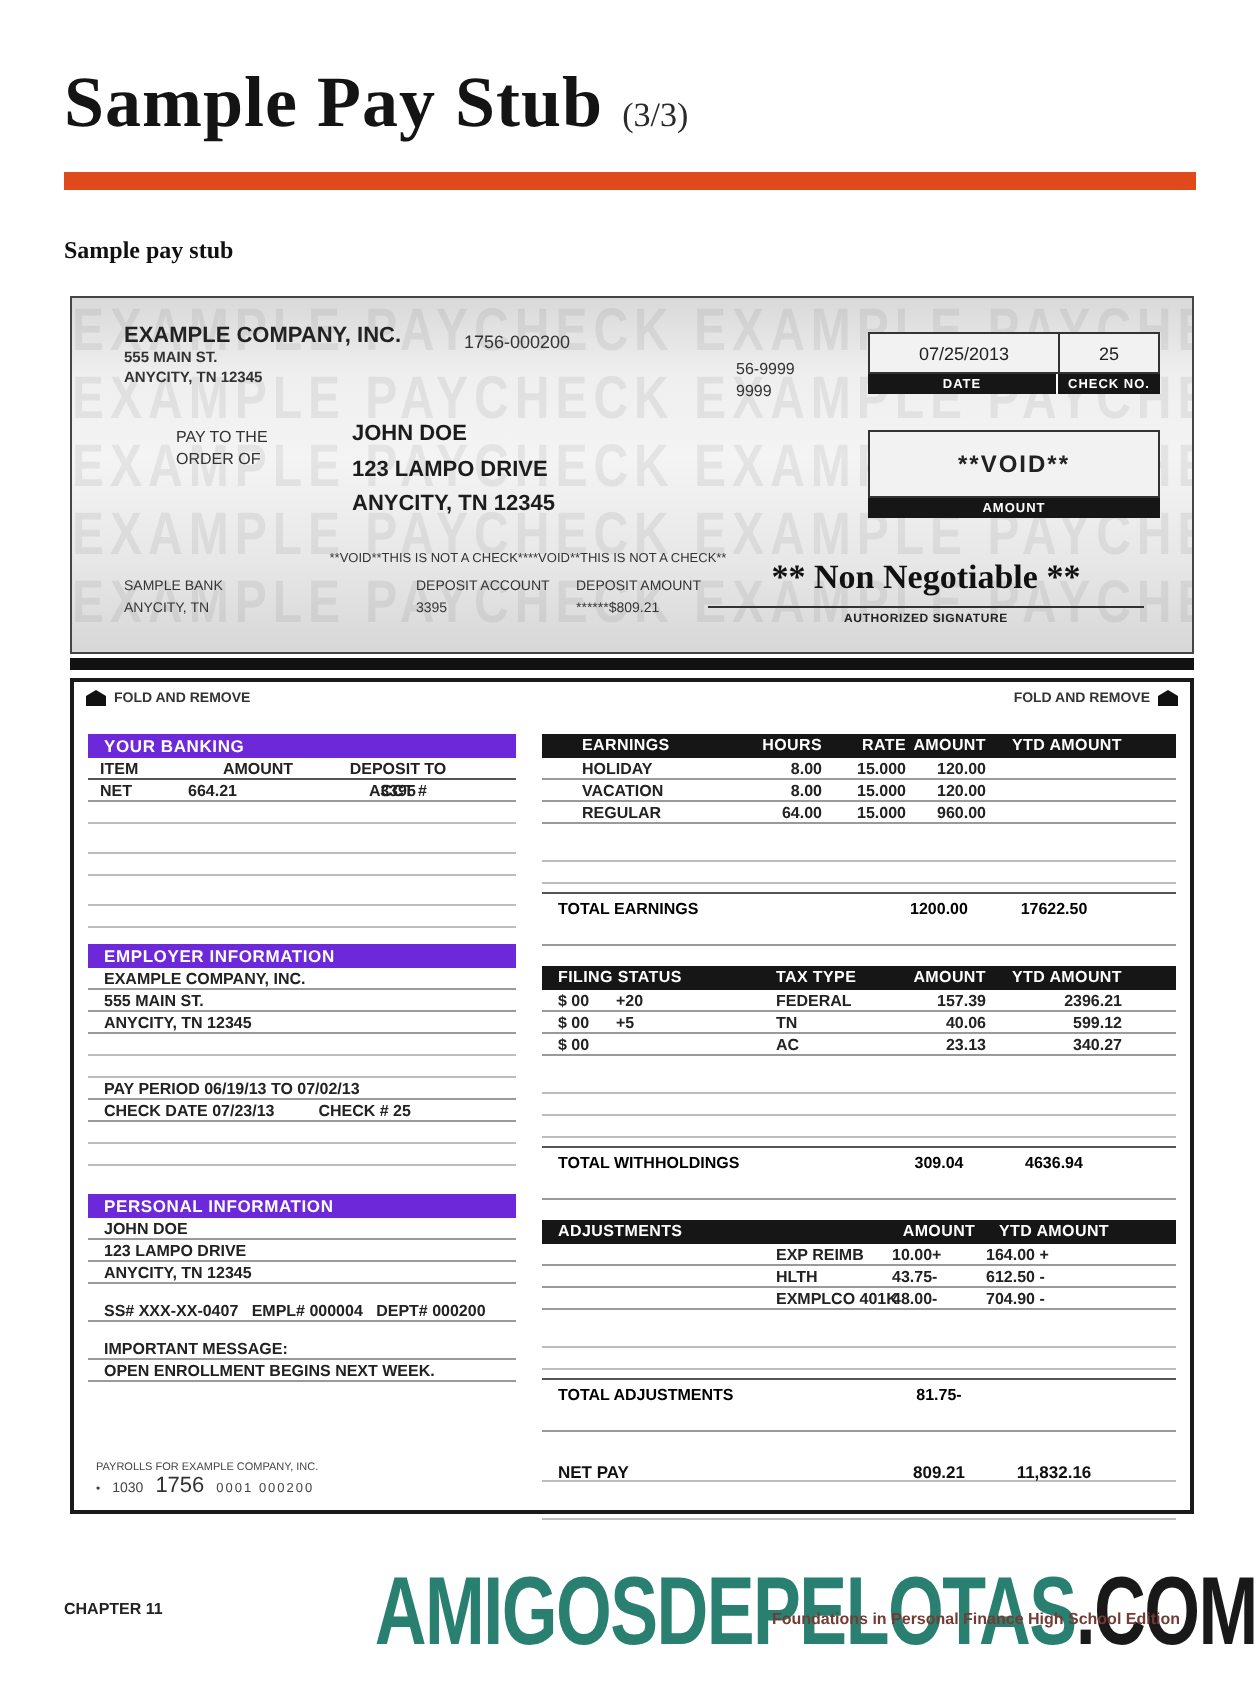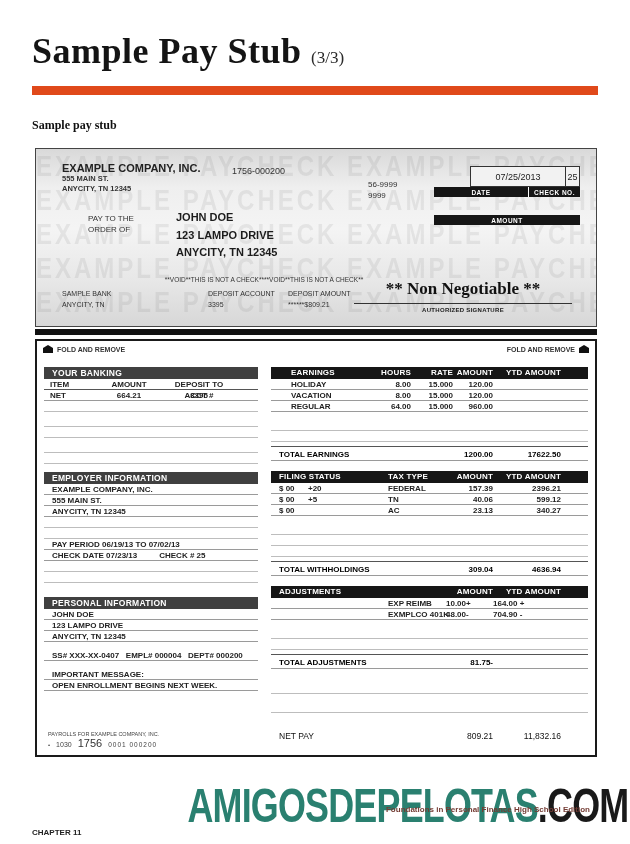--- a/index.html
+++ b/index.html
@@ -17,21 +17,21 @@
            border:1px solid #444;
            background:linear-gradient(180deg,#d9d9d9 0%,#efefef 22%,#f4f4f4 45%,#e7e7e7 75%,#d7d7d7 100%);
            overflow:hidden; }
   .wm { position:absolute; inset:0; overflow:hidden; }
   .wm-line { white-space:nowrap; font-weight:bold; font-size:24px; letter-spacing:3px; color:rgba(90,90,90,0.10); transform:scaleY(1.25); line-height:34px; }
   .check-abs { position:absolute; }
   .co-name { font-weight:bold; font-size:11px; color:#222; }
   .co-addr { font-weight:bold; font-size:7.5px; color:#333; line-height:10px; }
   .check-code { font-size:9px; color:#333; }
   .fraction { font-size:8px; color:#333; line-height:11px; }
-  .mini-box { border:1px solid #333; background:#f2f2f2; display:flex;margin-left:36px; }
+  .mini-box { border:1px solid #333; background:#f2f2f2; display:flex; }
   .mini-cell { display:flex; align-items:center; justify-content:center; font-size:9px; color:#222; }
   .bar-label { background:#161616; color:#fff; font-weight:bold; font-size:6.5px; display:flex; align-items:center; justify-content:center; letter-spacing:0.5px; }
   .payto { font-size:8px; color:#333; line-height:11px; }
   .payee { font-weight:bold; font-size:11px; color:#1c1c1c; line-height:17.5px; }
   .void-big { font-weight:bold; font-size:12px; color:#222; letter-spacing:1px; }
   .notacheck { font-size:6.5px; color:#333; text-align:center; width:300px; }
   .chk-small-label { font-size:7px; color:#333; line-height:11px; }
   .nonneg { font-family:"Liberation Serif", serif; font-weight:bold; font-size:17px; color:#111; text-align:center; }
   .nonneg-rule { border-bottom:1px solid #333; margin-top:4px; }
   .auth { font-weight:bold; font-size:6px; color:#222; text-align:center; margin-top:3px; letter-spacing:0.3px; }
@@ -39,29 +39,29 @@
 
   
   .stub { position:absolute; left:35px; top:339px; width:562px; height:418px; border:2px solid #1a1a1a; background:#fff; }
   .fold-row { position:absolute; left:6px; right:6px; top:4px; display:flex; justify-content:space-between; align-items:center; font-size:7px; font-weight:bold; color:#333; }
   .fold-side { display:flex; align-items:center; gap:4px; }
   .fold-icon { width:10px; height:8px; background:#111; clip-path:polygon(50% 0,100% 38%,100% 100%,0 100%,0 38%); }
   .cols { position:absolute; left:7px; top:26px; right:7px; bottom:4px; display:flex; gap:13px; }
   .lcol { position:relative; width:214px; }
   .rcol { position:relative; flex:1; }
 
-  .secbar { height:12px; background:#404040; color:#fff; font-weight:bold; font-size:8.5px; line-height:12px; padding-left:8px; letter-spacing:0.3px; }
+  .secbar { height:12px; background:#6d28d9; color:#fff; font-weight:bold; font-size:8.5px; line-height:12px; padding-left:8px; letter-spacing:0.3px; }
   .row { height:11px; line-height:11px; font-size:8px; color:#222; border-bottom:1px solid #9a9a9a; }
   .row.empty { border-bottom:1px solid #bdbdbd; }
-  .total-row { height:15px; line-height:14px; font-weight:bold; font-size:8px; border-top:1.5px solid #555; border-bottom:1px solid #9a9a9a; padding-top:1px; }
+  .total-row { height:27px; line-height:14px; font-weight:bold; font-size:8px; border-top:1.5px solid #555; border-bottom:1px solid #9a9a9a; padding-top:1px; }
 
   
   .bank-grid { display:grid; grid-template-columns:50px 70px 70px 1fr; }
   .bank-grid .c0 { padding-left:6px; font-weight:bold; }
-  .bank-grid .c1 { text-align:center; font-weight:bold; }
+  .bank-grid .c1 { text-align:left; font-weight:bold; }
   .bank-grid .c1h { text-align:center; font-weight:bold; }
   .bank-grid .c2 { text-align:center; font-weight:bold; }
   .bank-head { border-bottom:1px solid #555; font-weight:bold; }
 
   
   .info-line { padding-left:8px; font-weight:bold; }
   .two-span { display:flex; padding-left:8px; font-weight:bold; gap:22px; }
 
   
   .earn-grid { display:grid; grid-template-columns:95px 45px 42px 40px 1fr; padding-right:27px; white-space:nowrap; }
@@ -80,33 +80,33 @@
   .filbar-grid .hr { text-align:right; }
 
   
   .adj-grid { display:grid; grid-template-columns:117px 58px 47px 1fr; padding-right:27px; white-space:nowrap; }
   .adj-grid .nm { font-weight:bold; }
   .adj-grid .v { font-weight:bold; }
 
   
   .tot-grid { display:grid; grid-template-columns:175px 47px 1fr; padding-right:27px; white-space:nowrap; }
   .tot-grid .lb { padding-left:8px; }
-  .tot-grid .v { text-align:right; }
+  .tot-grid .v { text-align:center; }
 
   .gap4 { height:4px; } .gap8 { height:8px; } .gap10 { height:10px; } .gap14 { height:14px; }
 
   .stub-note { position:absolute; left:4px; bottom:14px; font-size:5.5px; color:#444; }
   .micr { position:absolute; left:4px; bottom:2px; font-size:7px; color:#444; display:flex; align-items:baseline; gap:6px; }
   .micr .b { font-size:6px; }
   .micr .big { font-size:11px; color:#333; }
   .micr .sm { font-size:6.5px; letter-spacing:1px; }
-  .netpay-row { position:absolute; left:0; right:0; bottom:8px; height:14px; line-height:14px; font-size:8.5px; font-weight:normal; color:#111; }
-
-  
-  .chapter { position:absolute; left:32px; top:828px; font-weight:bold; font-size:8px; color:#222; }
+  .netpay-row { position:absolute; left:0; right:0; bottom:8px; height:14px; line-height:14px; font-size:8.5px; font-weight:bold; color:#111; }
+
+  
+  .chapter { position:absolute; left:32px; top:800px; font-weight:bold; font-size:8px; color:#222; }
   .logo { position:absolute; right:2px; top:782px; white-space:nowrap; font-weight:bold; font-size:46px; letter-spacing:-1px; transform:scaleX(0.78) scaleY(1.05); transform-origin:right top; line-height:44px; }
   .logo .com { color:#191919; }
   .tagline { position:absolute; right:40px; top:805px; font-weight:bold; font-size:8px; color:#733b33; }
 </style>
 </head>
 <body>
 
 <div class="page">
 
   <div class="title">
@@ -154,20 +154,23 @@
       <div>ORDER OF</div>
     </div>
 
     <div class="check-abs payee" style="left:140px; top:60px;">
       <div>JOHN DOE</div>
       <div>123 LAMPO DRIVE</div>
       <div>ANYCITY, TN 12345</div>
     </div>
 
     <div class="check-abs" style="left:398px; top:66px; width:146px;">
+      <div class="mini-box" style="height:34px; align-items:center; justify-content:center;">
+        <span class="void-big">**VOID**</span>
+      </div>
       <div class="bar-label" style="height:10px;">AMOUNT</div>
     </div>
 
     <div class="check-abs notacheck" style="left:78px; top:127px;">**VOID**THIS IS NOT A CHECK****VOID**THIS IS NOT A CHECK**</div>
 
     <div class="check-abs chk-small-label" style="left:26px; top:139px;">
       <div>SAMPLE BANK</div>
       <div>ANYCITY, TN</div>
     </div>
 
@@ -346,20 +349,26 @@
           <span class="v">YTD AMOUNT</span>
         </div>
         <div class="row adj-grid">
           <span></span>
             <span class="nm">EXP REIMB</span>
             <span class="v">10.00+</span>
             <span class="v">164.00 +</span>
         </div>
         <div class="row adj-grid">
           <span></span>
+            <span class="nm">HLTH</span>
+            <span class="v">43.75-</span>
+            <span class="v">612.50 -</span>
+        </div>
+        <div class="row adj-grid">
+          <span></span>
             <span class="nm">EXMPLCO 401K</span>
             <span class="v">48.00-</span>
             <span class="v">704.90 -</span>
         </div>
         <div class="gap8"></div>
         <div class="row empty"></div>
         <div class="row empty"></div>
         <div class="gap4"></div>
         <div class="total-row tot-grid">
           <span class="lb">TOTAL ADJUSTMENTS</span>

